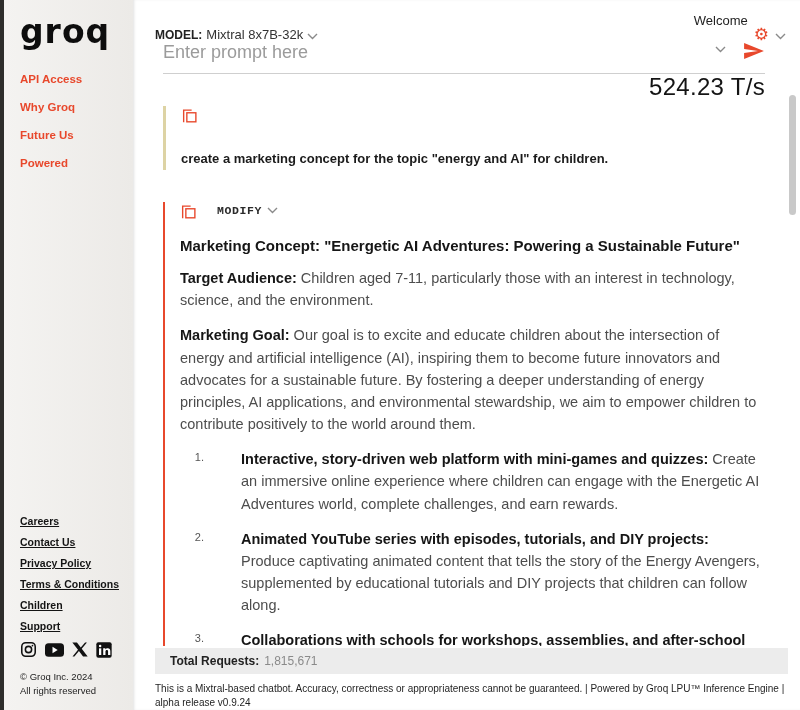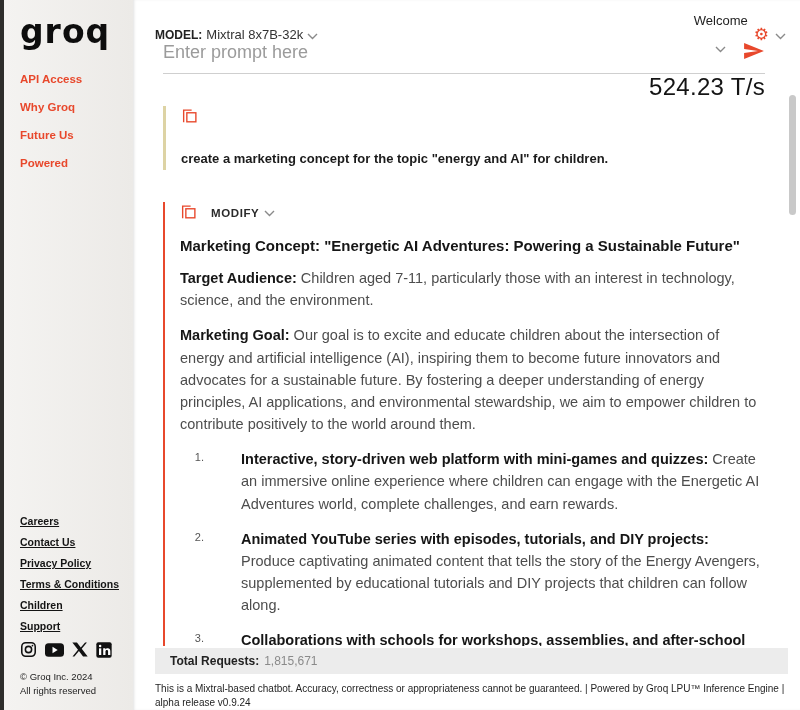--- a/index.html
+++ b/index.html
@@ -56,21 +56,21 @@
 
   .speed { position: absolute; right: 35px; top: 73px; font-size: 24px; color: #141414; letter-spacing: 0.3px; }
 
   
   .chat { position: absolute; left: 30px; right: 35px; top: 106px; height: 540px; overflow: hidden; }
   .user-block { border-left: 3px solid var(--user-border); padding: 2px 0 4px 15px; }
   .copy-btn { background: none; border: none; cursor: pointer; display: inline-flex; padding: 0; }
   .user-text { margin-top: 22px; font-size: 13px; font-weight: 700; color: #1b1b1b; }
 
   .response-block { margin-top: 32px; border-left: 2px solid var(--accent); padding: 2px 0 4px 15px; }
-  .modify-row { display: flex; align-items: center; gap: 14px; }
+  .modify-row { display: flex; align-items: flex-start; gap: 20px; font-family: Liberation Mono, monospace; }
   .modify-label { font-size: 11.5px; font-weight: 600; letter-spacing: 0.6px; color: #2a2a2a; cursor: pointer; display: flex; align-items: center; gap: 5px; }
   .resp-title { margin-top: 16px; font-size: 15px; font-weight: 700; color: #161616; }
   .para { margin-top: 13px; font-size: 14.5px; line-height: 1.53; color: #4d4d4d; }
   .para .b { font-weight: 700; color: #161616; }
   .num-list { margin-top: 2px; }
   .num-item { display: flex; margin-top: 13px; }
   .num-marker { width: 30px; min-width: 30px; text-align: right; padding-right: 6px; font-size: 11px; color: #555; padding-top: 3px; }
   .num-body { font-size: 14.5px; line-height: 1.53; color: #4d4d4d; margin-left: 31px; }
   .num-body .b { font-weight: 700; color: #161616; }
 

